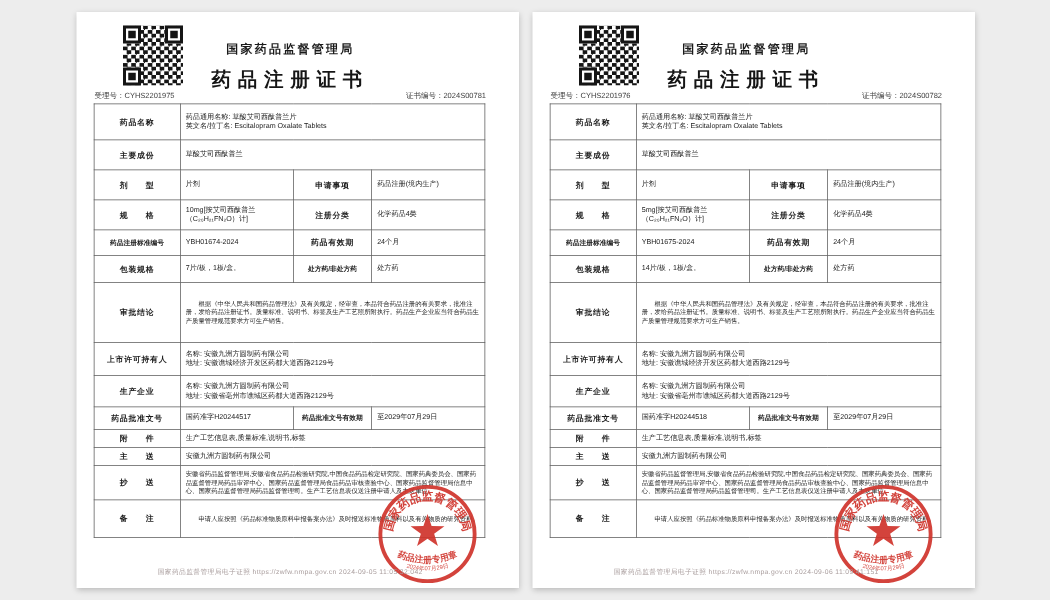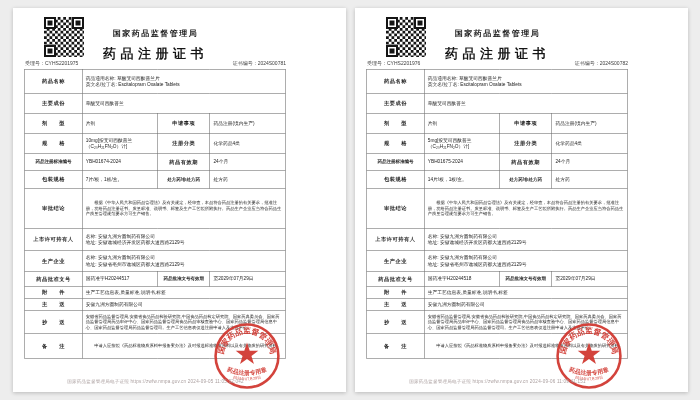--- a/index.html
+++ b/index.html
@@ -3,21 +3,21 @@
 <meta charset="utf-8">
 <style>
   html,body{margin:0;padding:0;}
   body{
     width:700px;height:400px;overflow:hidden;
     background:#ededed;
     display:flex;align-items:center;justify-content:center;gap:9px;
     font-family:"Liberation Sans","DejaVu Sans",sans-serif;
   }
   .page{
-    width:333px;height:384px;background:#ffffff;position:relative;overflow:hidden;
+    width:295px;height:384px;background:#ffffff;position:relative;overflow:hidden;
     box-shadow:0 1px 4px rgba(0,0,0,0.22);
   }
   .page-inner{
     width:570px;height:768px;position:absolute;left:0;top:0;
     transform:scale(0.5);transform-origin:0 0;
   }
   
   .qr{
     position:absolute;left:62px;top:18px;width:80px;height:80px;
     background:repeating-conic-gradient(#151515 0% 25%, #ffffff 0% 50%) 0 0/11px 11px;

